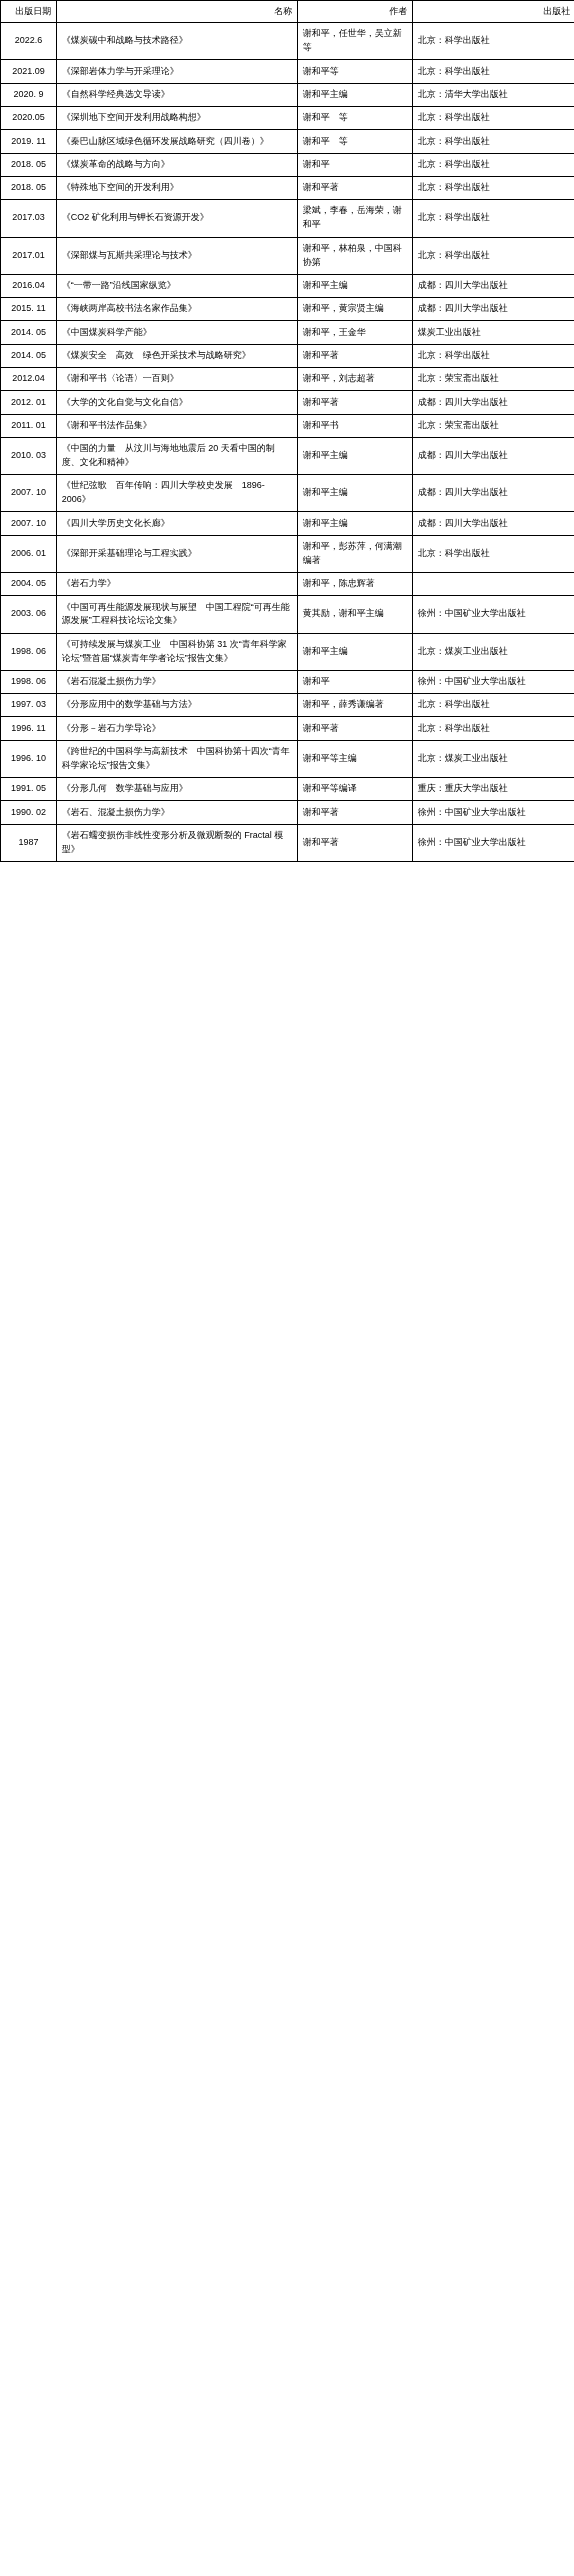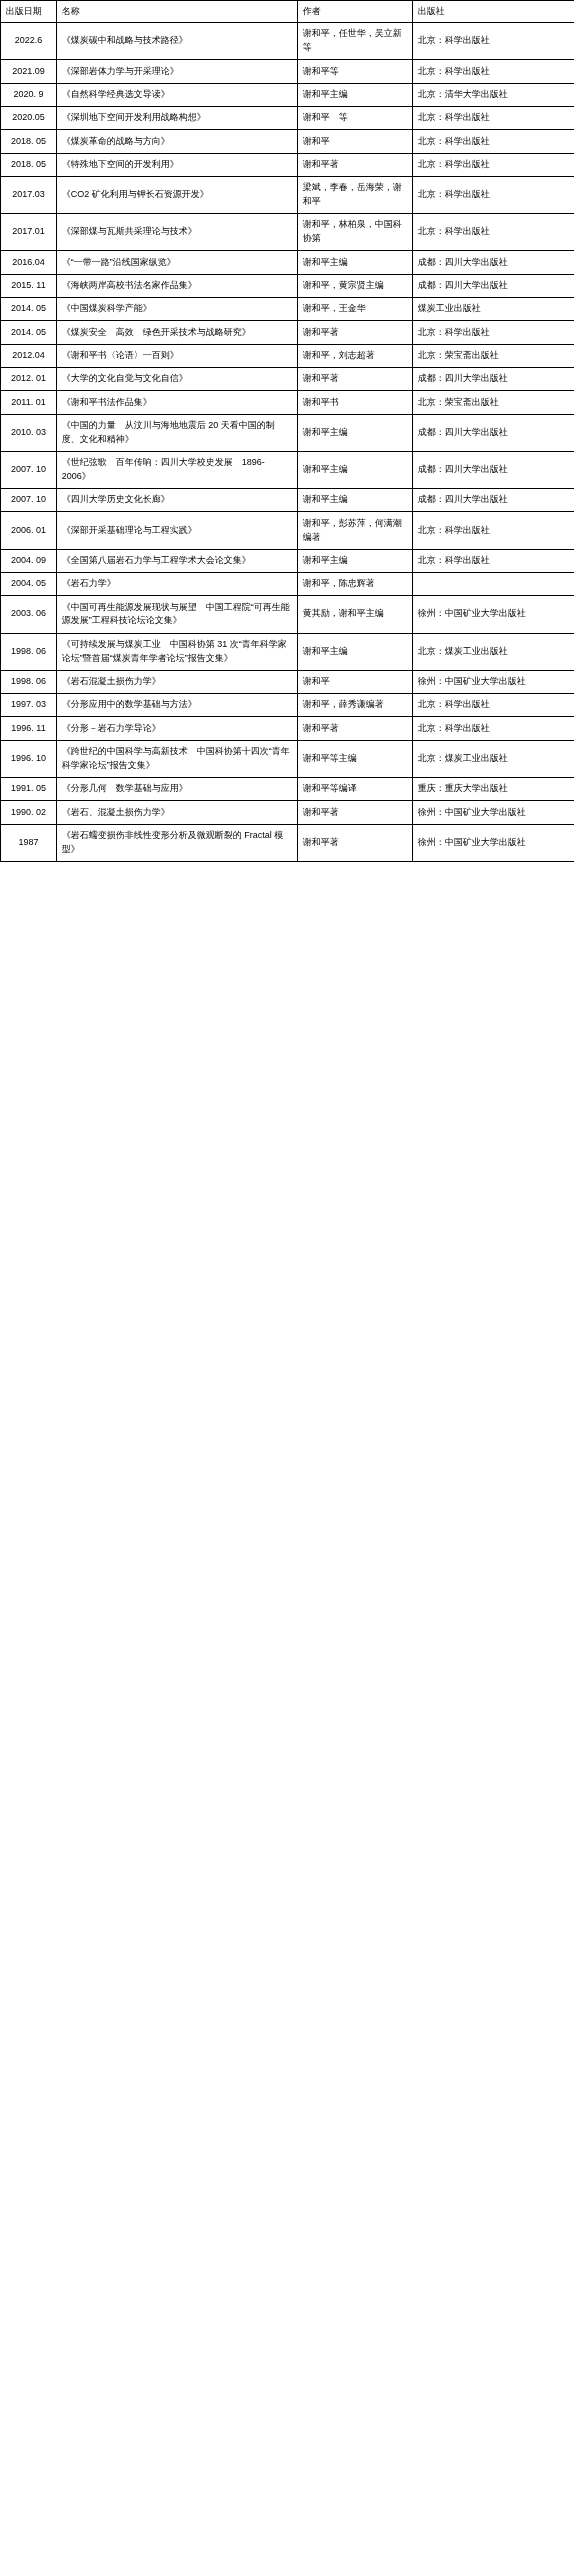--- a/index.html
+++ b/index.html
@@ -26,21 +26,21 @@
     border: 0.6px solid #000000;
     font-size: 9px;
     line-height: 1.55;
     color: #000000;
     vertical-align: middle;
     padding: 4.2px 4.8px;
     box-sizing: border-box;
   }
   table.pub-table th {
     font-weight: normal;
-    text-align: left;
+    text-align: right;
     padding: 3.6px 4.8px;
     margin-left: 12px;
   }
   
   col.c-date  { width: 56px; }
   col.c-title { width: 241px; }
   col.c-author{ width: 115px; }
   col.c-pub   { width: 163px; }
 
   td.date {
@@ -98,20 +98,26 @@
           <td class="author">谢和平主编</td>
           <td class="publisher">北京：清华大学出版社</td>
         </tr>
         <tr>
           <td class="date">2020.05</td>
           <td class="title">《深圳地下空间开发利用战略构想》</td>
           <td class="author">谢和平　等</td>
           <td class="publisher">北京：科学出版社</td>
         </tr>
         <tr>
+          <td class="date">2019. 11</td>
+          <td class="title">《秦巴山脉区域绿色循环发展战略研究（四川卷）》</td>
+          <td class="author">谢和平　等</td>
+          <td class="publisher">北京：科学出版社</td>
+        </tr>
+        <tr>
           <td class="date">2018. 05</td>
           <td class="title">《煤炭革命的战略与方向》</td>
           <td class="author">谢和平</td>
           <td class="publisher">北京：科学出版社</td>
         </tr>
         <tr>
           <td class="date">2018. 05</td>
           <td class="title">《特殊地下空间的开发利用》</td>
           <td class="author">谢和平著</td>
           <td class="publisher">北京：科学出版社</td>
@@ -188,26 +194,20 @@
           <td class="author">谢和平主编</td>
           <td class="publisher">成都：四川大学出版社</td>
         </tr>
         <tr>
           <td class="date">2006. 01</td>
           <td class="title">《深部开采基础理论与工程实践》</td>
           <td class="author">谢和平，彭苏萍，何满潮编著</td>
           <td class="publisher">北京：科学出版社</td>
         </tr>
         <tr>
-          <td class="date">2004. 09</td>
-          <td class="title">《全国第八届岩石力学与工程学术大会论文集》</td>
-          <td class="author">谢和平主编</td>
-          <td class="publisher">北京：科学出版社</td>
-        </tr>
-        <tr>
           <td class="date">2004. 05</td>
           <td class="title">《岩石力学》</td>
           <td class="author">谢和平，陈忠辉著</td>
           <td class="publisher"></td>
         </tr>
         <tr>
           <td class="date">2003. 06</td>
           <td class="title">《中国可再生能源发展现状与展望　中国工程院“可再生能源发展”工程科技论坛论文集》</td>
           <td class="author">黄其励，谢和平主编</td>
           <td class="publisher">徐州：中国矿业大学出版社</td>

